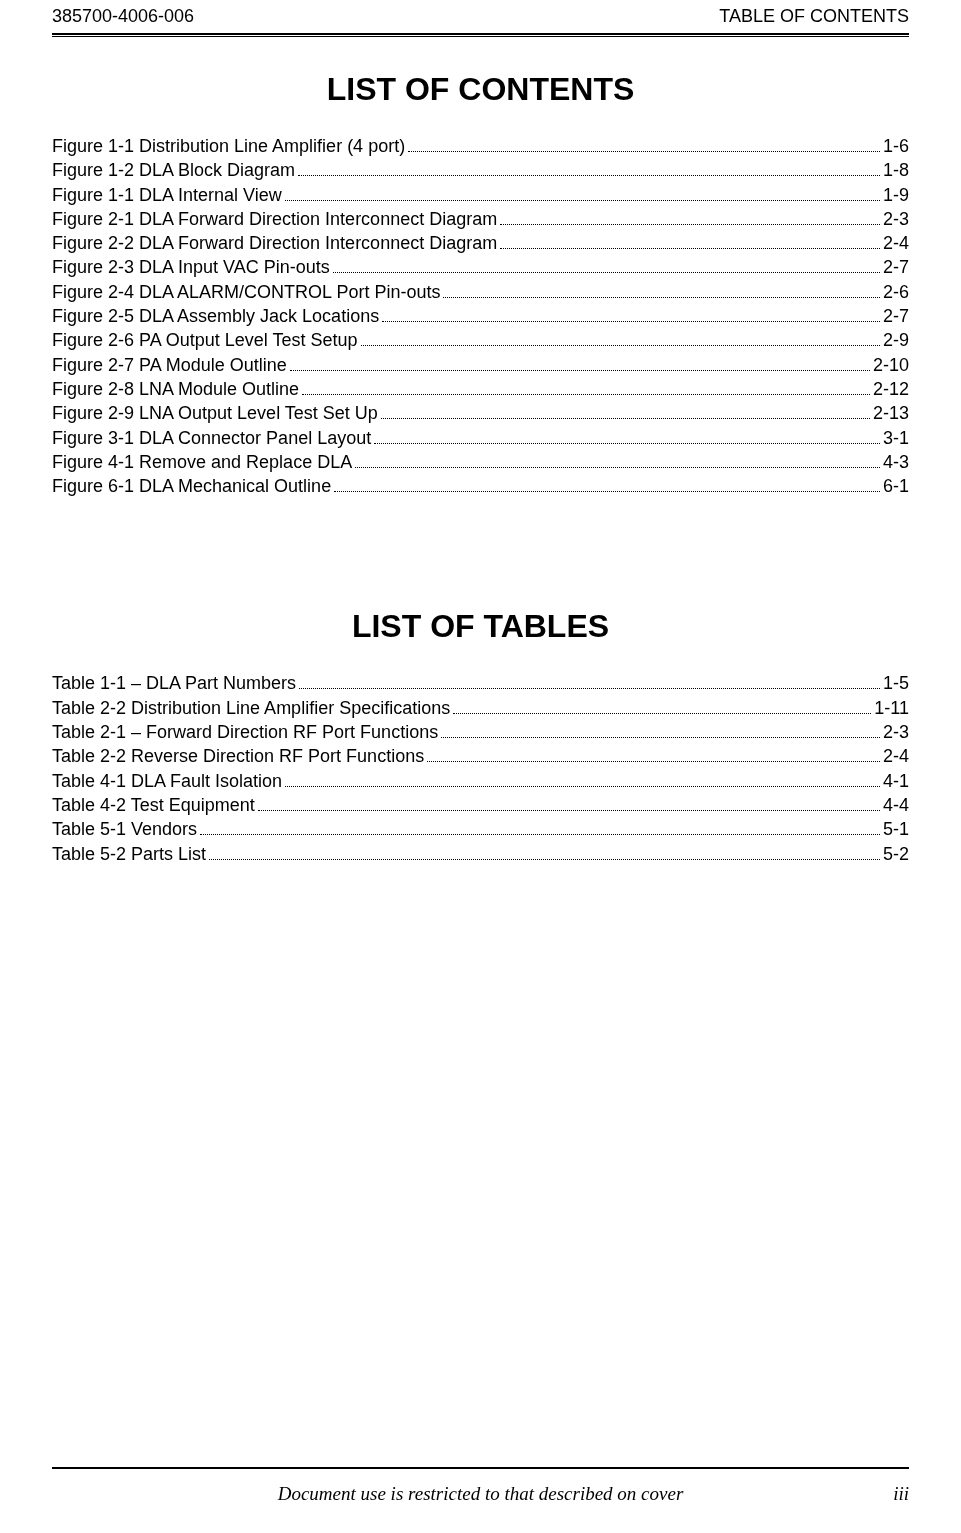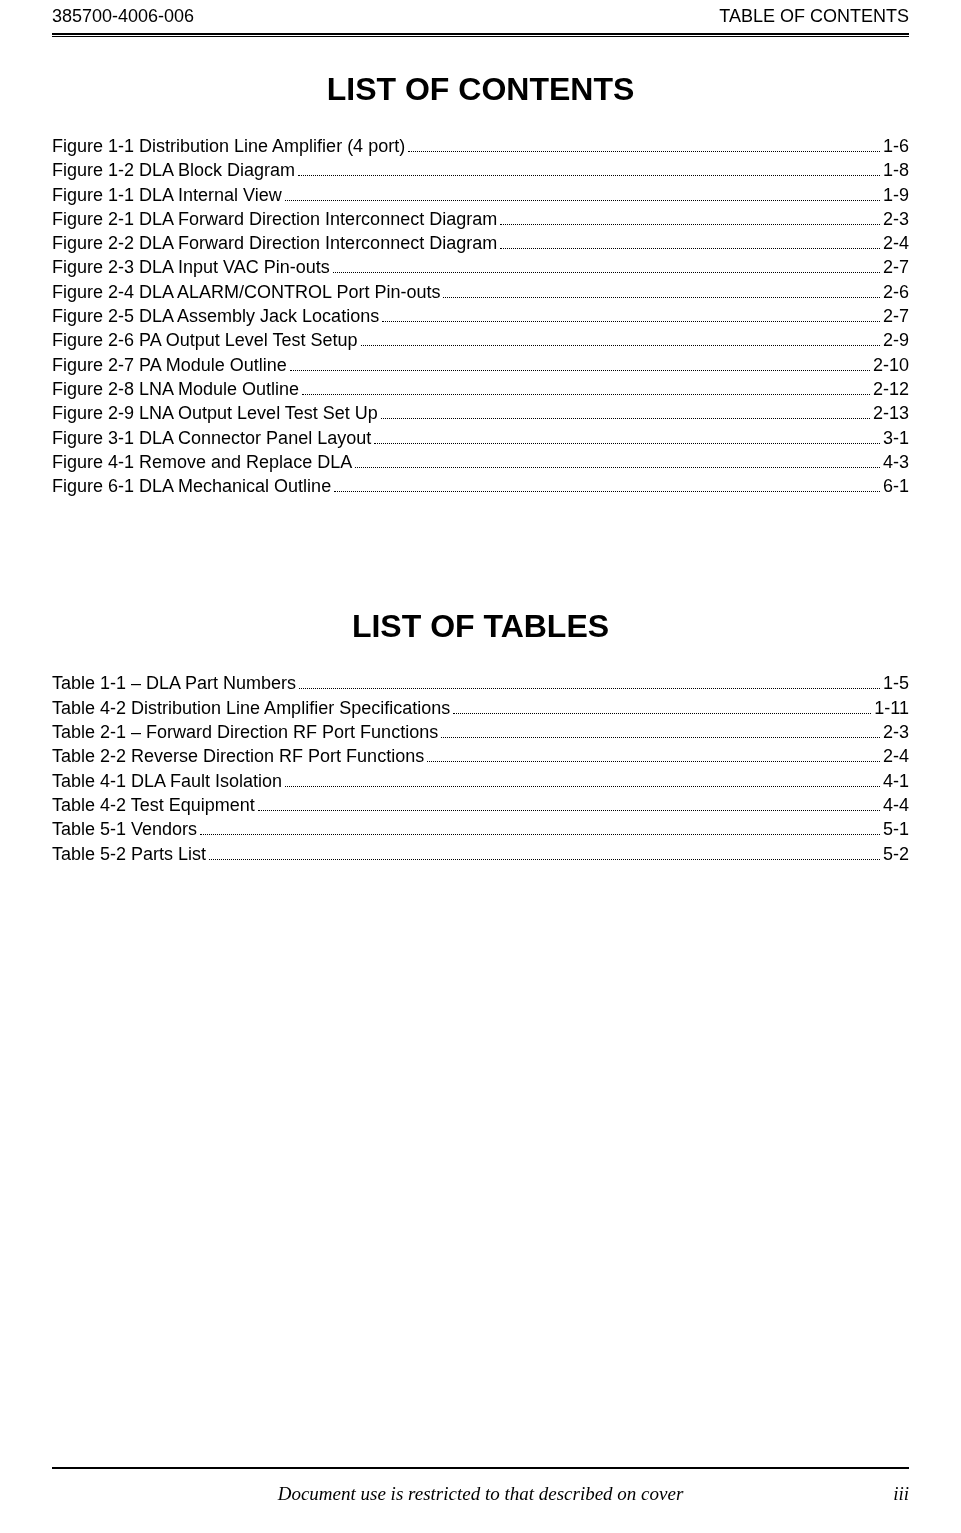--- a/index.html
+++ b/index.html
@@ -178,21 +178,21 @@
     </div>
 
   <div class="section-title second">LIST OF TABLES</div>
   <div class="toc-list" id="tables-list">
       <div class="toc-item">
         <span class="toc-label">Table 1-1 – DLA Part Numbers</span>
         <span class="toc-dots"></span>
         <span class="toc-page">1-5</span>
       </div>
       <div class="toc-item">
-        <span class="toc-label">Table 4-2  Distribution Line Amplifier Specifications</span>
+        <span class="toc-label">Table 2-2  Distribution Line Amplifier Specifications</span>
         <span class="toc-dots"></span>
         <span class="toc-page">1-11</span>
       </div>
       <div class="toc-item">
         <span class="toc-label">Table 2-1 – Forward Direction RF Port Functions </span>
         <span class="toc-dots"></span>
         <span class="toc-page">2-3</span>
       </div>
       <div class="toc-item">
         <span class="toc-label">Table 2-2 Reverse Direction RF Port Functions</span>

